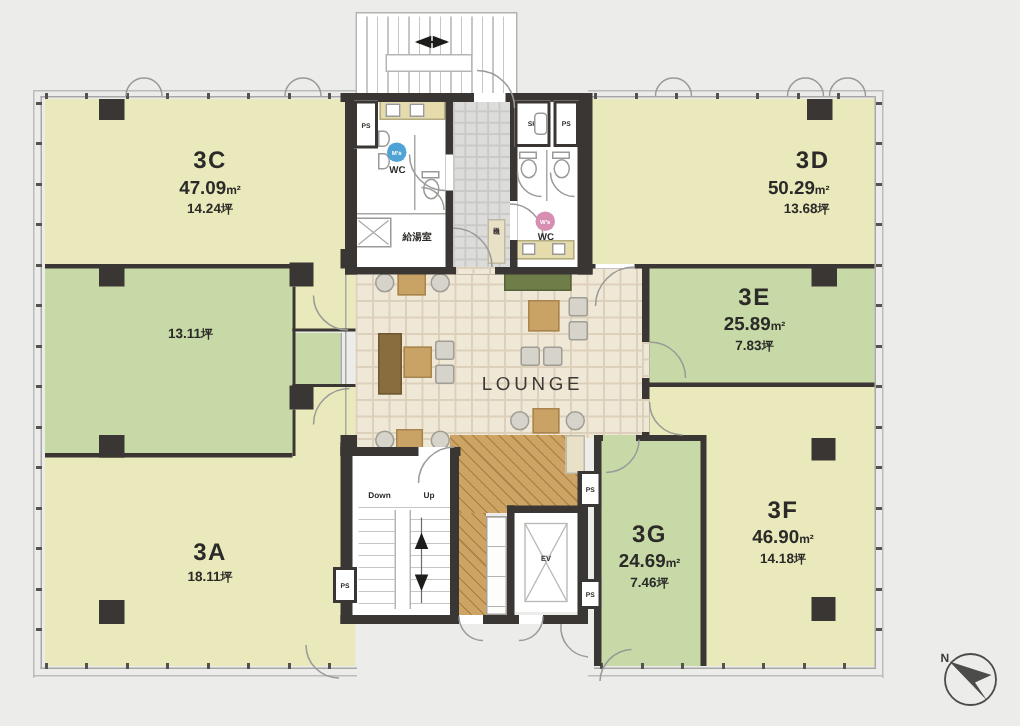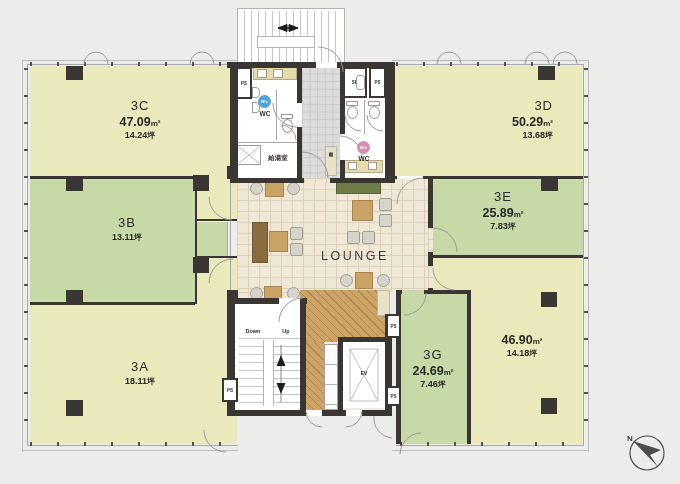--- a/index.html
+++ b/index.html
@@ -34,21 +34,21 @@
   .roombox{background:#fff;border:2px solid #3a3633;box-sizing:border-box;display:flex;align-items:center;justify-content:center;}
   .tinytxt{font-size:4.5px;font-weight:bold;color:#2e2c29;letter-spacing:0;}
   .fixture{background:#fff;border:1px solid #9a9a98;box-sizing:border-box;}
   .chairR{width:13px;height:13px;border-radius:50%;background:#d6d3ca;border:1px solid #a09d94;box-sizing:border-box;}
   .chairS{width:13px;height:13px;border-radius:2px;background:#d6d3ca;border:1px solid #a09d94;box-sizing:border-box;}
   .tableT{background:#c9a366;border:1px solid #a8854e;box-sizing:border-box;}
   .tableD{background:#8a6d3f;border:1px solid #6f5731;box-sizing:border-box;}
   .sofa{background:#6f7d49;border:1px solid #55613a;box-sizing:border-box;}
   
   .unit-label{text-align:center;color:#2b2a28;line-height:1.15;z-index:6;}
-  .uname{font-size:13px;font-weight:400;letter-spacing:1px;}
+  .uname{font-size:16px;font-weight:700;letter-spacing:1px;}
   .uarea{font-size:12.5px;font-weight:700;margin-top:1px;}
   .uarea .uu{font-size:8px;font-weight:700;}
   .utsubo{font-size:9px;font-weight:600;margin-top:1px;}
   .utsubo .uu{font-size:8px;}
   .lounge-label{font-size:12.5px;letter-spacing:2.5px;color:#3c3a37;font-weight:500;text-align:center;z-index:6;}
   .badge{border-radius:50%;width:13px;height:13px;color:#fff;font-size:4px;font-weight:bold;display:flex;align-items:center;justify-content:center;z-index:6;}
   .badgeM{background:#4fa3d5;}
   .badgeW{background:#d78fb1;}
   .wctxt{font-size:6.5px;font-weight:bold;color:#2e2c29;text-align:center;z-index:6;}
   .smalltxt{font-size:5.5px;color:#2e2c29;text-align:center;z-index:6;font-weight:600;}
@@ -245,39 +245,39 @@
   <div class="abs chairR z3" style="left:377px;top:274px;"></div>
   <div class="abs chairR z3" style="left:250px;top:287px;"></div>
   <div class="abs tableT z3" style="left:264px;top:286px;width:18px;height:15px;"></div>
   <div class="abs chairR z3" style="left:287px;top:287px;"></div>
 
   <div class="abs unit-label" style="left:75px;top:360px;width:130px;">
     <div class="uname">3A</div>
     <div class="utsubo"><span>18.11</span><span class="uu">坪</span></div>
   </div>
   <div class="abs unit-label" style="left:62px;top:216px;width:130px;">
-    <div class="uname">3B</div>
     <div class="utsubo"><span>13.11</span><span class="uu">坪</span></div>
   </div>
   <div class="abs unit-label" style="left:75px;top:99px;width:130px;">
     <div class="uname">3C</div>
     <div class="uarea"><span>47.09</span><span class="uu">m²</span></div>
     <div class="utsubo"><span>14.24</span><span class="uu">坪</span></div>
   </div>
   <div class="abs unit-label" style="left:423px;top:99px;width:130px;text-align:right;">
     <div class="uname">3D</div>
     <div class="uarea"><span>50.29</span><span class="uu">m²</span></div>
     <div class="utsubo"><span>13.68</span><span class="uu">坪</span></div>
   </div>
   <div class="abs unit-label" style="left:440px;top:190px;width:126px;">
     <div class="uname">3E</div>
     <div class="uarea"><span>25.89</span><span class="uu">m²</span></div>
     <div class="utsubo"><span>7.83</span><span class="uu">坪</span></div>
   </div>
   <div class="abs unit-label" style="left:457px;top:332px;width:130px;">
+    <div class="uname">3F</div>
     <div class="uarea"><span>46.90</span><span class="uu">m²</span></div>
     <div class="utsubo"><span>14.18</span><span class="uu">坪</span></div>
   </div>
   <div class="abs unit-label" style="left:374px;top:348px;width:118px;">
     <div class="uname">3G</div>
     <div class="uarea"><span>24.69</span><span class="uu">m²</span></div>
     <div class="utsubo"><span>7.46</span><span class="uu">坪</span></div>
   </div>
 
   <div class="abs lounge-label" style="left:305px;top:249px;width:100px;">LOUNGE</div>

